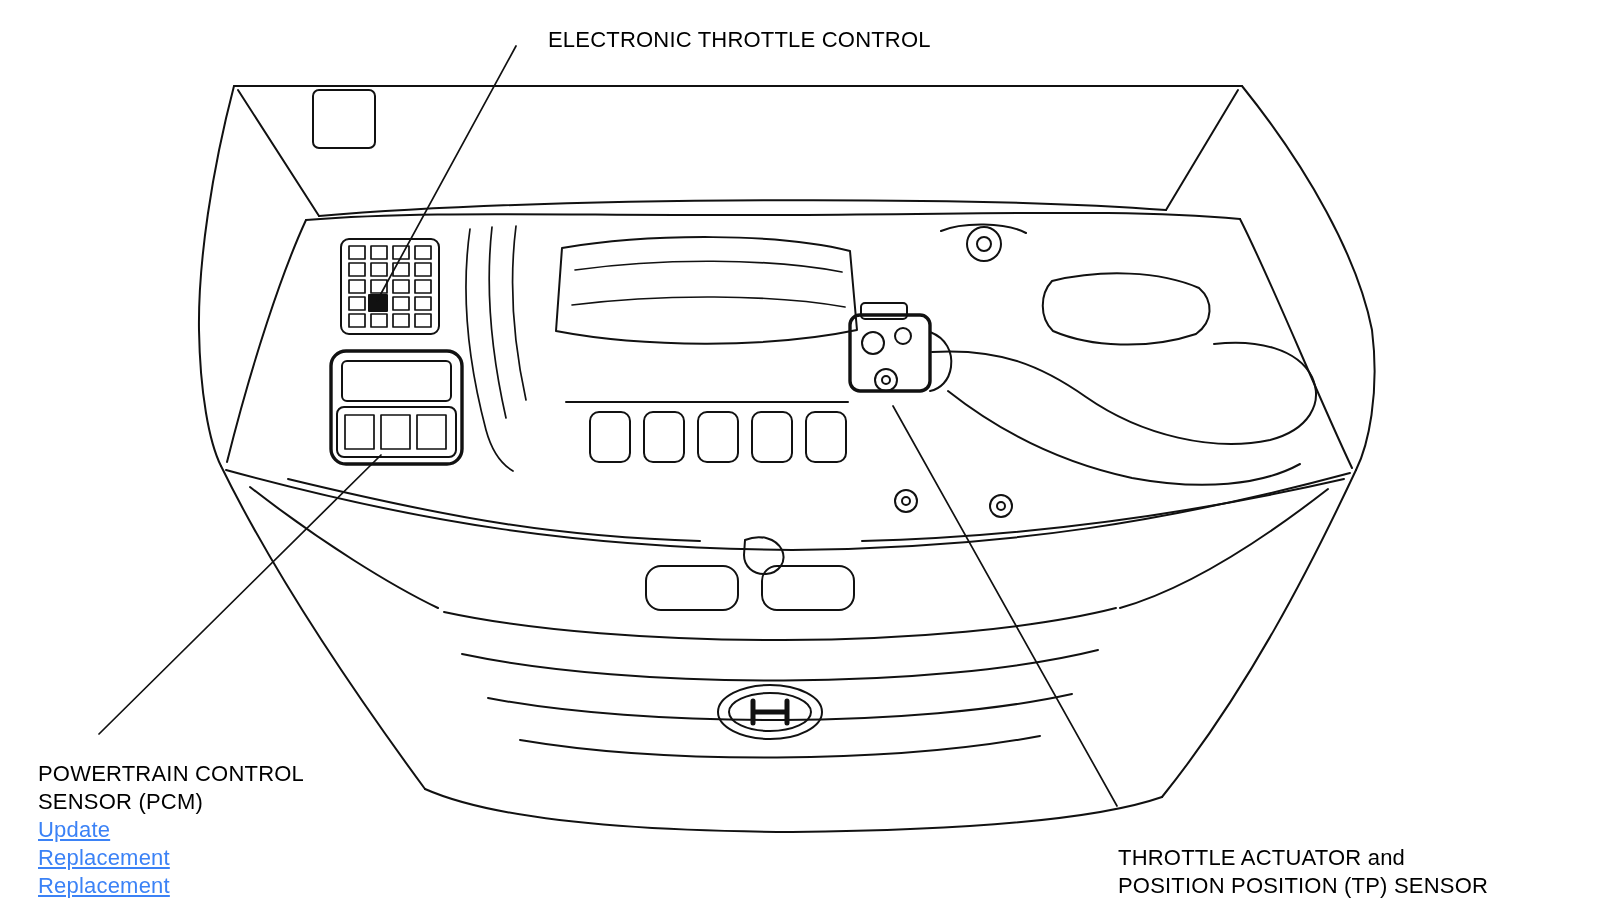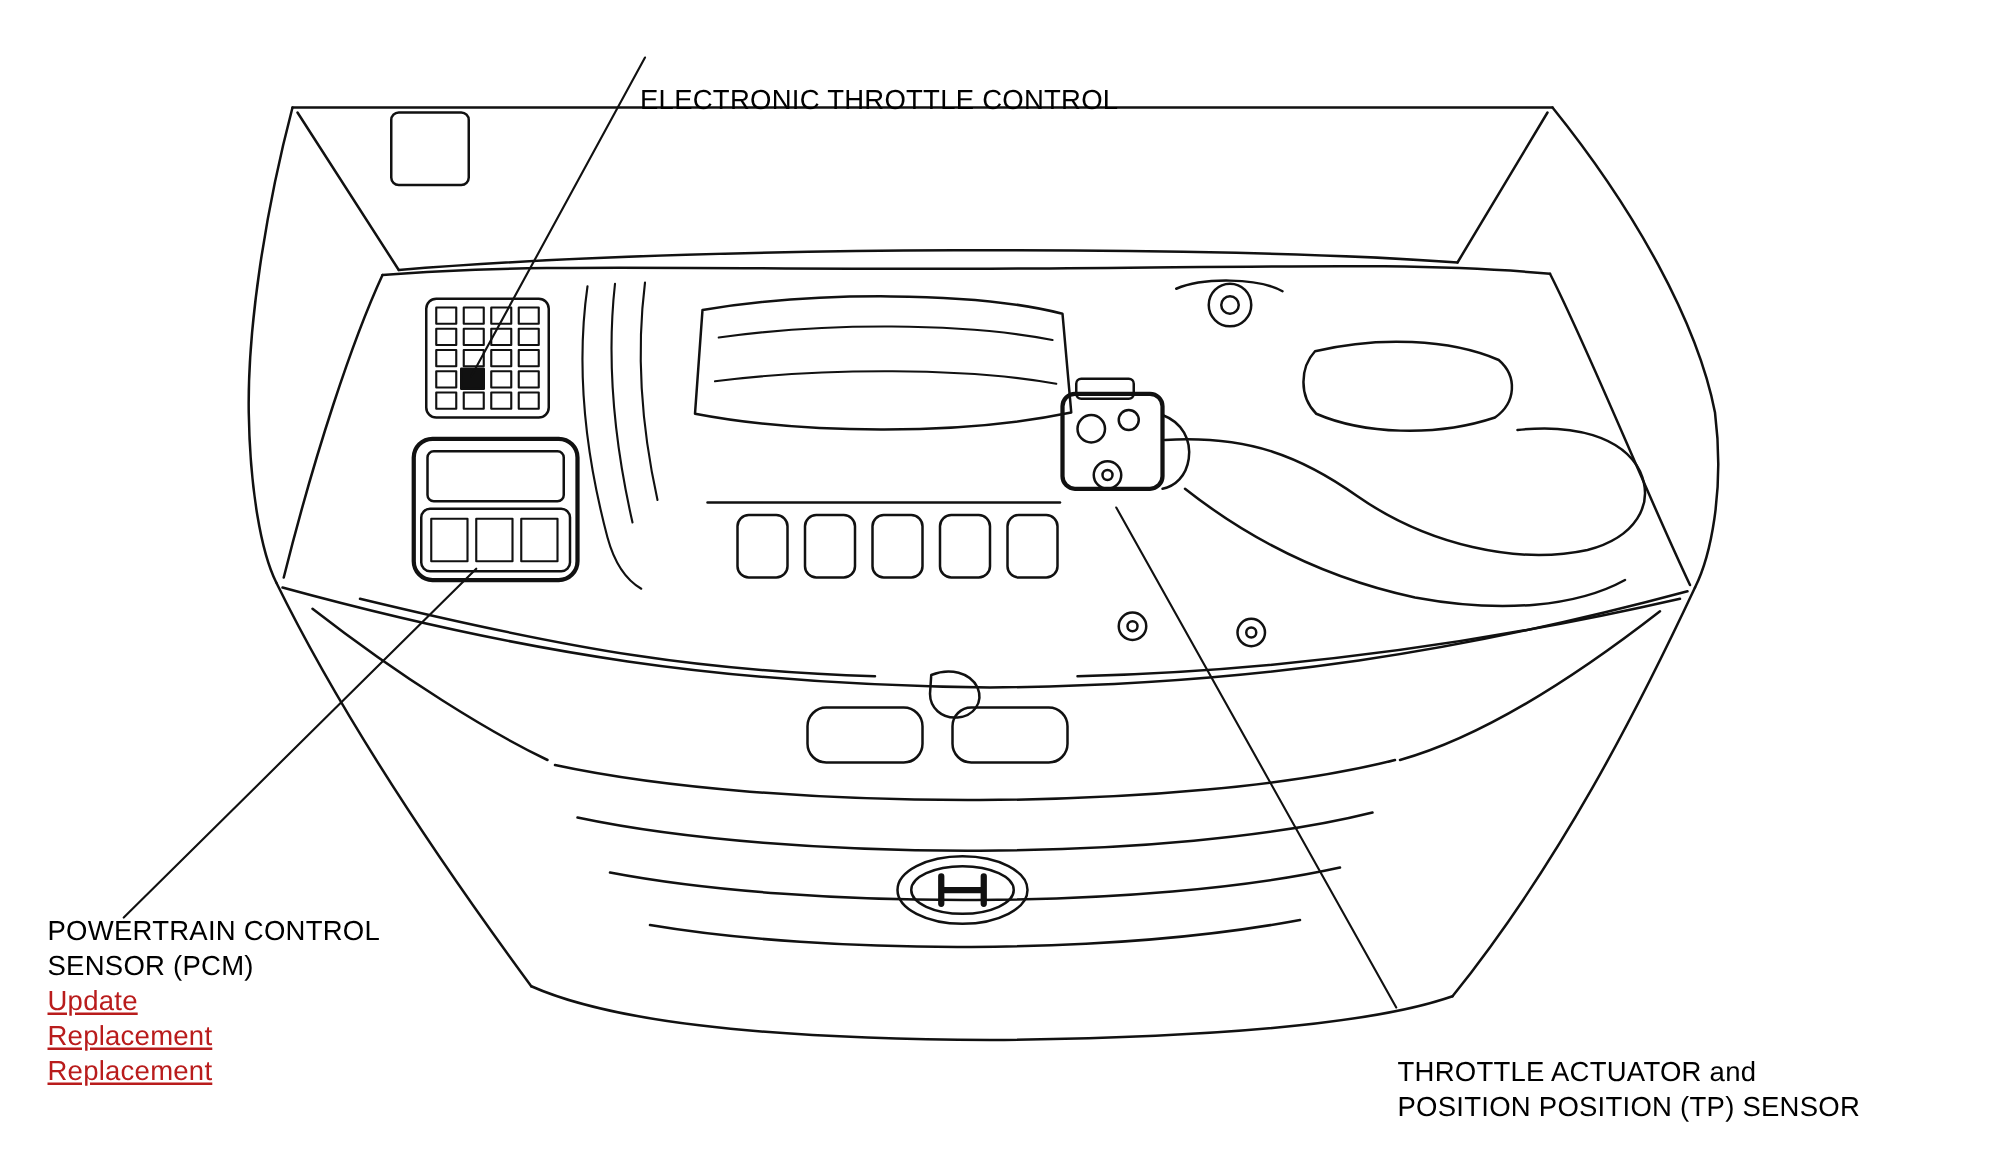--- a/index.html
+++ b/index.html
@@ -13,25 +13,25 @@
   .art *{fill:none;stroke:#111;stroke-width:2;stroke-linecap:round;stroke-linejoin:round;}
   .art .w1{stroke-width:1.7;}
   .art .w3{stroke-width:3.4;}
   .art .w5{stroke-width:5;}
   .art .filled{fill:#111;stroke:#111;}
   .callout{
     position:absolute;font-size:22px;line-height:28px;
     letter-spacing:.2px;white-space:nowrap;color:#000;
   }
   .callout .link{
-    display:block;width:max-content;color:#b91c1c;
+    display:block;width:max-content;color:#3b82f6;
     text-decoration:underline;cursor:pointer;
   }
-  #callout-etcs{left:512px;top:26px;margin-top:40px;}
-  #callout-pcm{left:38px;top:731px;}
+  #callout-etcs{left:548px;top:26px;}
+  #callout-pcm{left:38px;top:760px;}
   #callout-throttle{left:1118px;top:844px;}
 </style>
 </head>
 <body>
 
 <div class="stage">
 
   <svg class="art" width="1600" height="920" viewBox="0 0 1600 920">
 
     <g>

